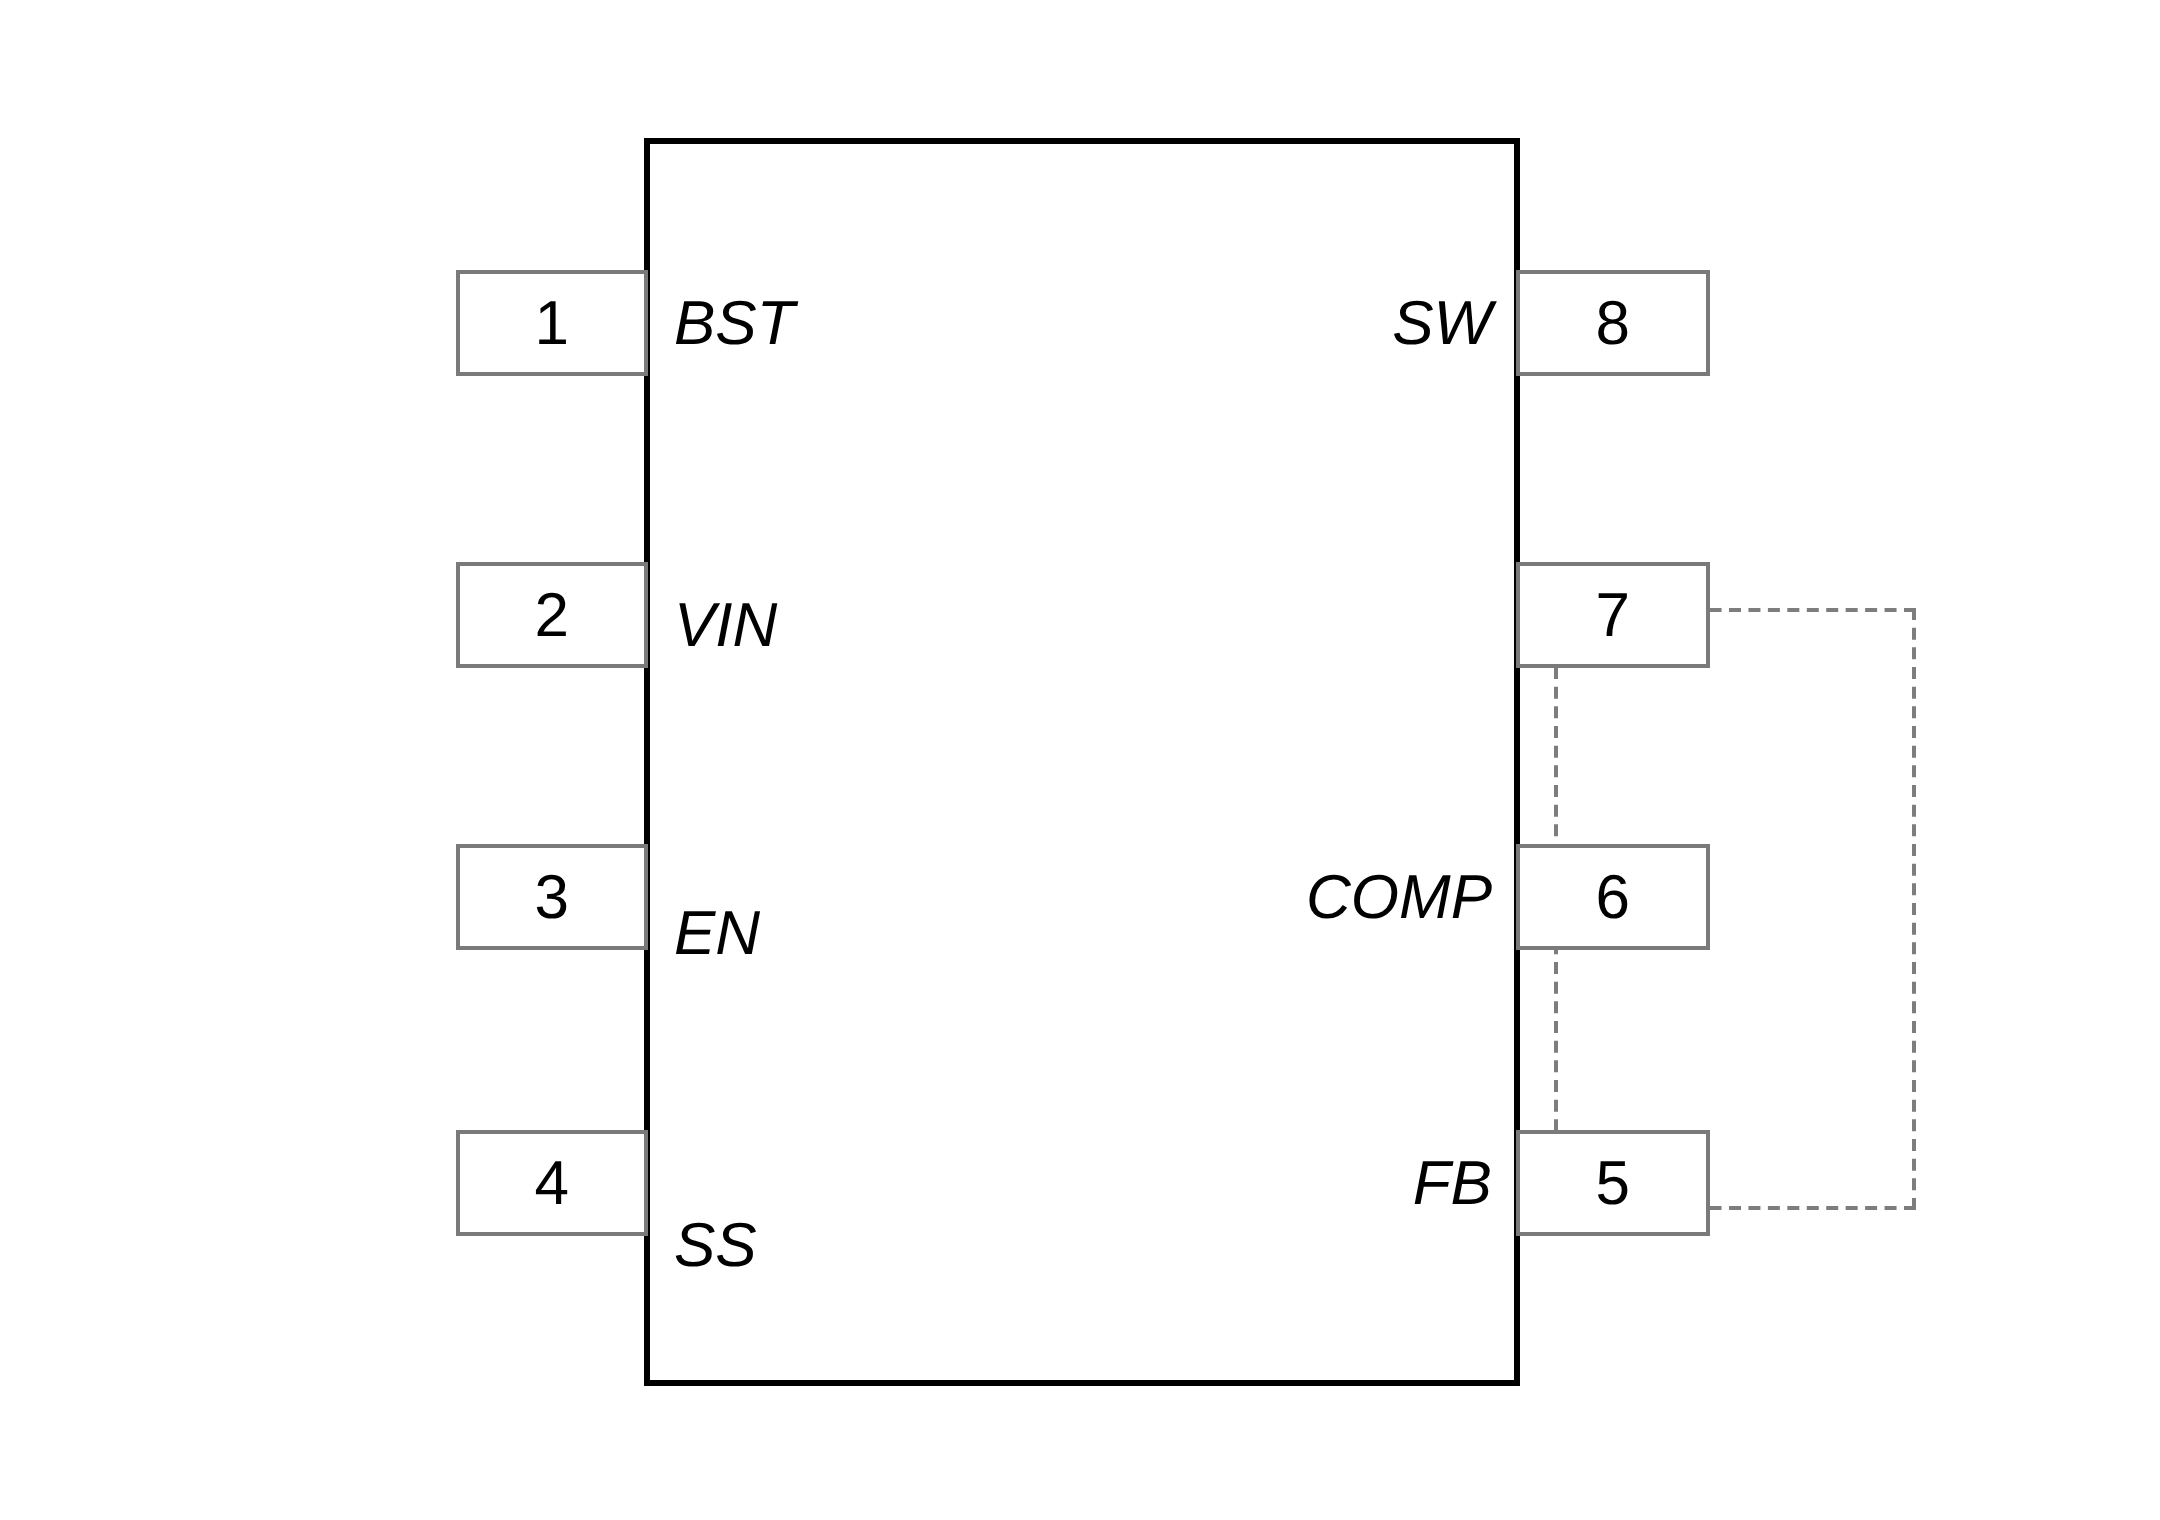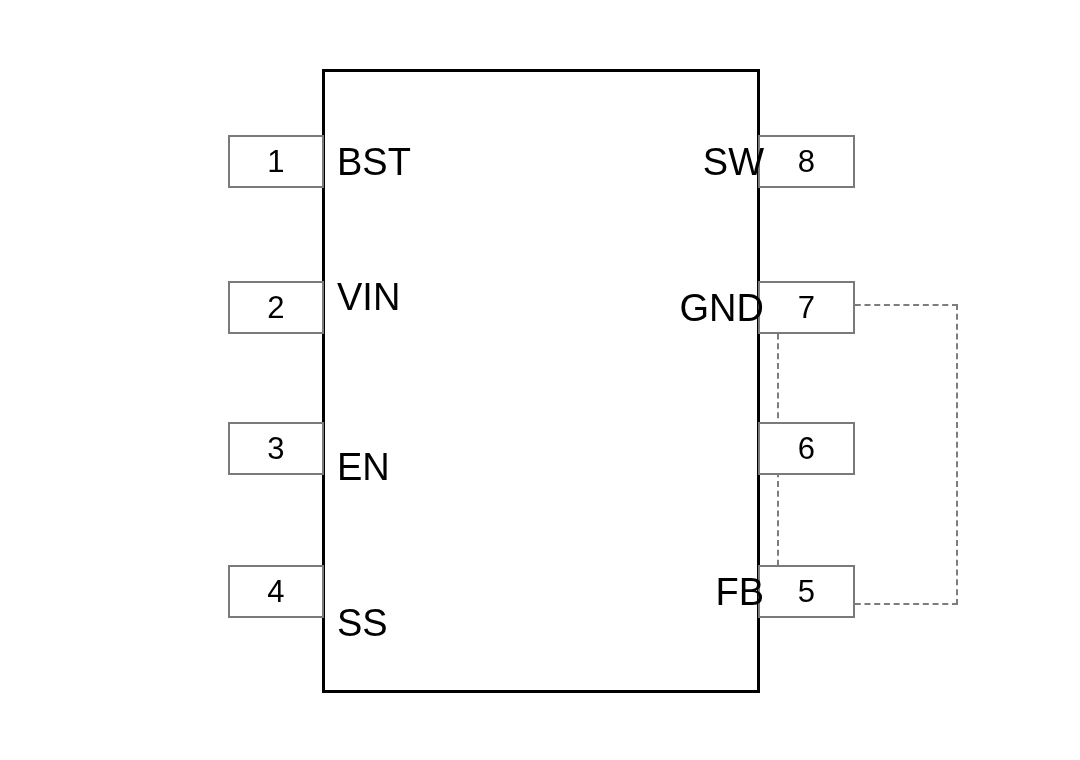--- a/index.html
+++ b/index.html
@@ -59,34 +59,35 @@
   .pin-number {
     font-size: 31px;
     line-height: 1;
     color: #000000;
     letter-spacing: 0.2px;
   }
 
   
   .pin-name {
     position: absolute;
-    font-size: 38px;
+    font-size: 31px;
     line-height: 1;
     color: #000000;
     height: 53px;
     display: flex;
     align-items: center;
     white-space: nowrap;
+    font-style: italic;
   }
   .pin-name.left {
     left: 337px;
     justify-content: flex-start;
   }
   .pin-name.right {
-    right: 316px;   
+    right: 334px;   
     justify-content: flex-end;
     text-align: right;
   }
 </style>
 </head>
 <body>
 
 <div id="canvas">
 
   <div id="package-body">
@@ -94,44 +95,44 @@
   </div>
 
   <div class="pin-box left" style="top:135px">
     <span class="pin-number">1</span>
   </div>
   <div class="pin-name left" style="top:135px">BST</div>
 
   <div class="pin-box left" style="top:281px">
     <span class="pin-number">2</span>
   </div>
-  <div class="pin-name left" style="top:270px">VIN</div>
+  <div class="pin-name left" style="top:286px">VIN</div>
 
   <div class="pin-box left" style="top:422px">
     <span class="pin-number">3</span>
   </div>
   <div class="pin-name left" style="top:440px">EN</div>
 
   <div class="pin-box left" style="top:565px">
     <span class="pin-number">4</span>
   </div>
   <div class="pin-name left" style="top:596px">SS</div>
 
   <div class="pin-box right" style="top:135px">
     <span class="pin-number">8</span>
   </div>
   <div class="pin-name right" style="top:135px">SW</div>
 
   <div class="pin-box right" style="top:281px">
     <span class="pin-number">7</span>
   </div>
-  <div class="pin-name right" style="top:281px">GND</div>
 
   <div class="pin-box right" style="top:422px">
     <span class="pin-number">6</span>
   </div>
+  <div class="pin-name right" style="top:422px">COMP</div>
 
   <div class="pin-box right" style="top:565px">
     <span class="pin-number">5</span>
   </div>
   <div class="pin-name right" style="top:565px">FB</div>
 
 </div>
 
 </body></html>

